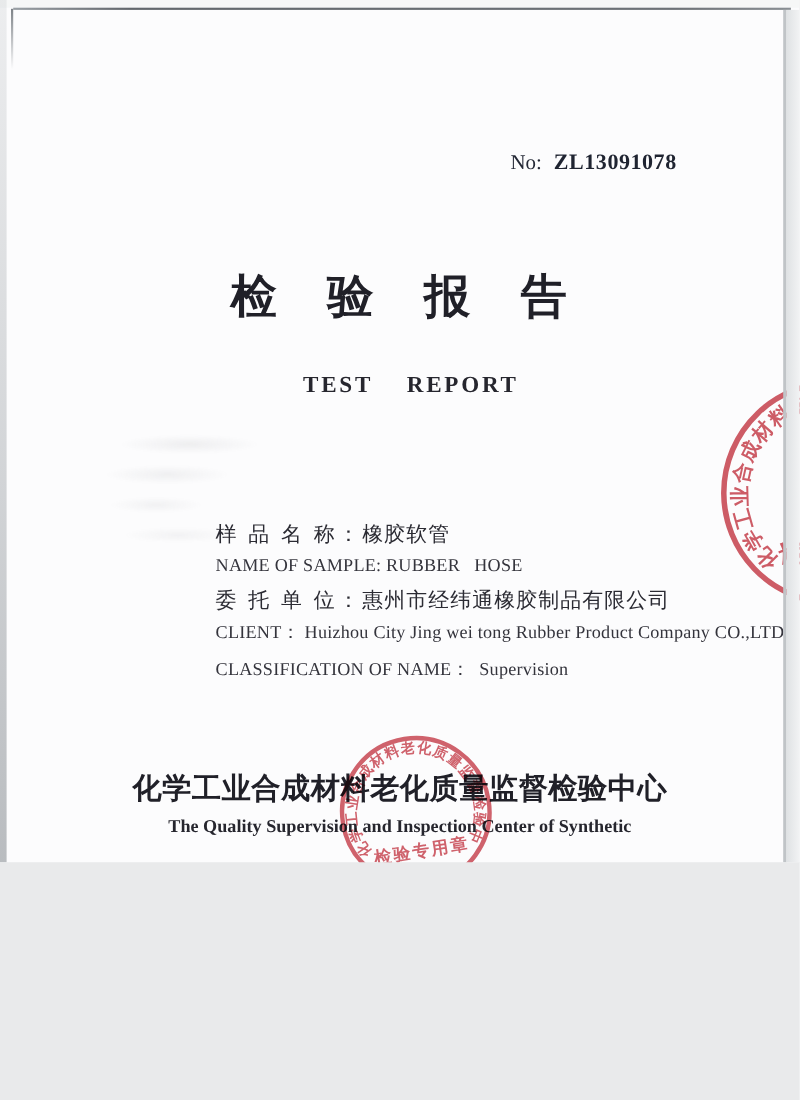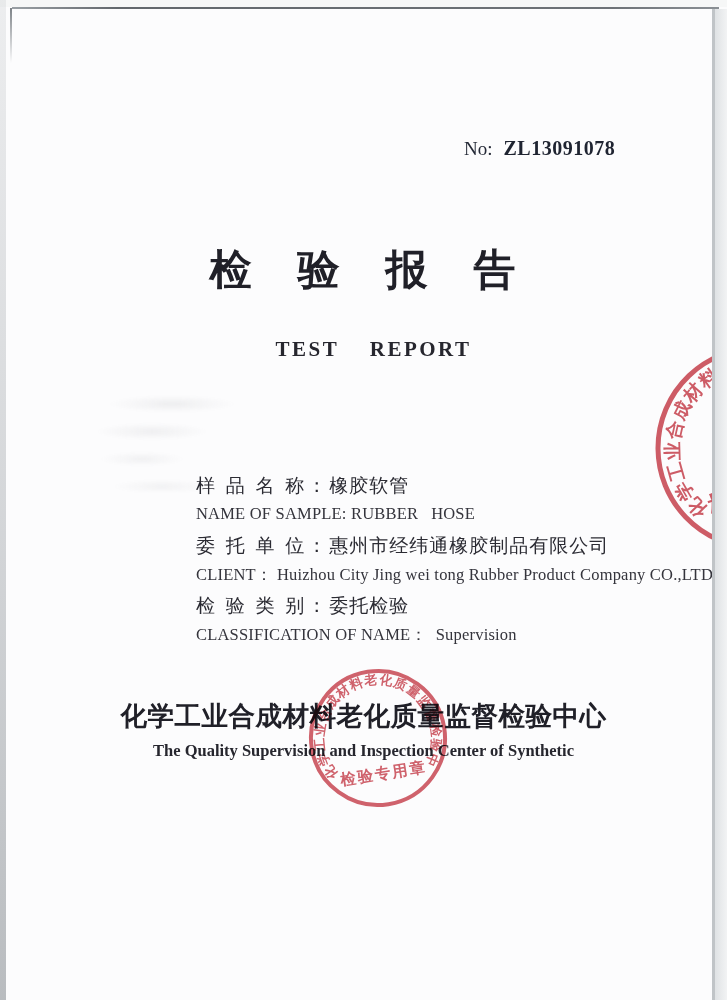--- a/index.html
+++ b/index.html
@@ -1,19 +1,19 @@
 <!DOCTYPE html>
 <html><head>
 <meta charset="utf-8">
 <style>
   html, body { margin: 0; padding: 0; background: #e9eaeb; }
   .page {
     position: relative;
     width: 727px;
-    height: 1000px;
+    height: 784px;
     margin: 0 auto;
     background: #fcfcfd;
     overflow: hidden;
     font-family: "Liberation Serif", "DejaVu Serif", serif;
     color: #26262e;
   }
 
   
   .scan-top-line {
     position: absolute; top: 7px; left: 12px; right: 8px; height: 2px;
@@ -104,21 +104,20 @@
     <div class="cn"><span class="label-cn">样 品 名 称：</span><span class="value-cn">橡胶软管</span></div>
     <div class="en"><span>NAME OF SAMPLE:</span> <span>RUBBER   HOSE</span></div>
   </div>
 
   <div class="field field-2">
     <div class="cn"><span class="label-cn">委 托 单 位：</span><span class="value-cn">惠州市经纬通橡胶制品有限公司</span></div>
     <div class="en"><span>CLIENT：</span> <span>Huizhou City Jing wei tong Rubber Product Company CO.,LTD</span></div>
   </div>
 
   <div class="field field-3">
-    <div class="cn"><span class="label-cn">检 验 类 别：</span><span class="value-cn">委托检验</span></div>
     <div class="en"><span>CLASSIFICATION OF NAME：</span>  <span>Supervision</span></div>
   </div>
 
   <div class="org-block">
     <div class="org-cn">化学工业合成材料老化质量监督检验中心</div>
     <div class="org-en">
       <div>The Quality Supervision and Inspection Center of Synthetic</div>
     </div>
   </div>
 

